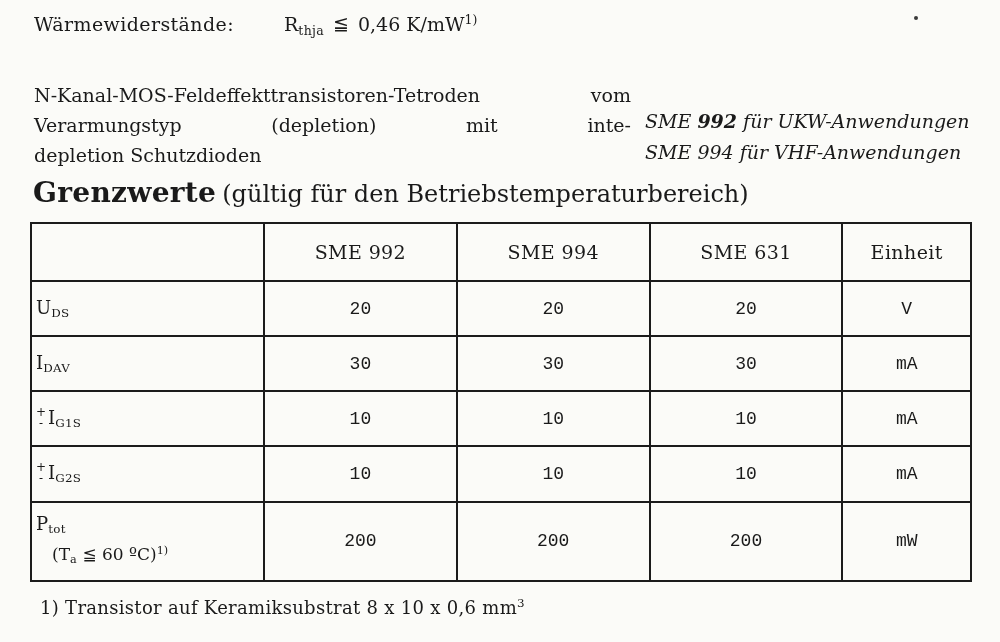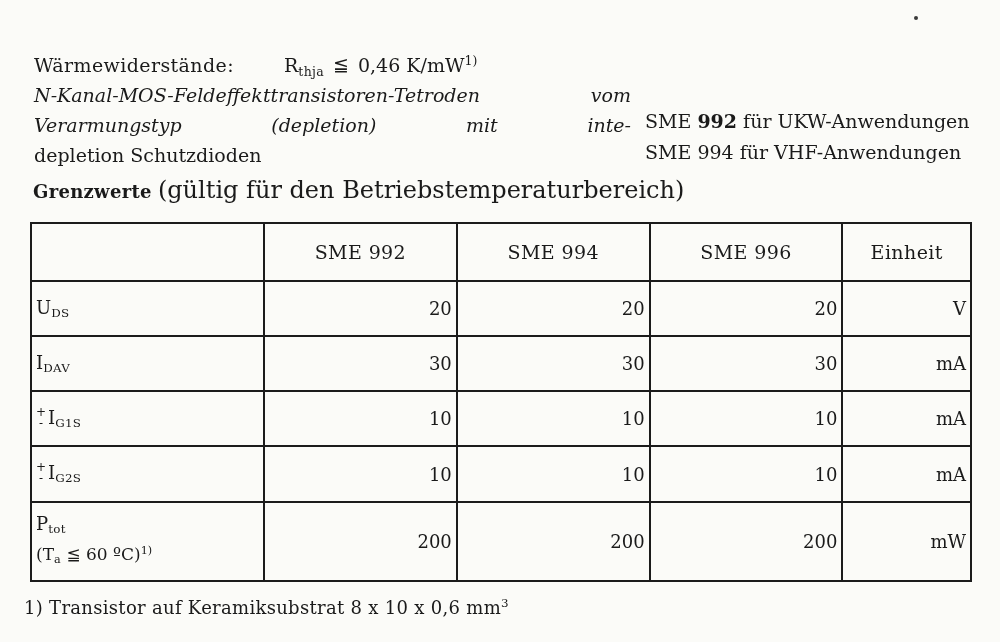--- a/index.html
+++ b/index.html
@@ -21,21 +21,20 @@
     background: #fbfbf8;
   }
 
   
   .line-thermal {
     position: absolute;
     left: 34px;
     top: 12px;
     font-size: 19px;
     white-space: nowrap;
-    margin-top: 41px;
   }
   .line-thermal .label { letter-spacing: 0.4px; }
   .line-thermal .sym { margin-left: 44px; }
   sub {
     font-size: 0.66em;
     vertical-align: -0.28em;
     letter-spacing: 0.3px;
   }
   sup {
     font-size: 0.66em;
@@ -55,45 +54,45 @@
     top: 80px;
     width: 600px;
     font-size: 19px;
     line-height: 30px;
   }
   .para .l1 {
     display: block;
     text-align: justify;
     text-align-last: justify;
     width: 597px;
-    font-style: italic;
   }
   .para .l2 { display: block; }
 
   
   .sme-list {
     position: absolute;
     left: 645px;
     top: 106px;
     font-size: 19px;
     line-height: 31px;
+    font-style: italic;
   }
   .sme-list div { white-space: nowrap; }
   .sme-list .b { font-weight: bold; }
 
   
   .grenz {
     position: absolute;
     left: 33px;
     top: 176px;
     font-size: 19px;
     white-space: nowrap;
   }
   .grenz .big {
-    font-size: 18px;
+    font-size: 28px;
     font-weight: bold;
     letter-spacing: 0.3px;
   }
   .grenz .sub-note { font-size: 24px; }
 
   
   .tbl-wrap {
     position: absolute;
     left: 30px;
     top: 222px;
@@ -127,47 +126,48 @@
   tbody td {
     vertical-align: middle;
     height: 37px;
   }
   td.param {
     text-align: left;
     padding-left: 9px;
     white-space: nowrap;
   }
   td.val, td.unit {
-    text-align: right;
-    white-space: nowrap;
+    text-align: center;
+    white-space: nowrap;
+    font-family: Liberation Mono, monospace;
   }
   .pm {
     display: inline-block;
     font-size: 12px;
     line-height: 0.92;
     text-align: center;
     vertical-align: middle;
     margin-right: 2px;
     position: relative;
     top: -1px;
   }
   .pm span { display: block; }
   .ptot-cell {
     line-height: 21px;
     padding-top: 2px;
     padding-bottom: 2px;
   }
-  .ptot-cell .l2 { font-size: 17px; }
+  .ptot-cell .l2 { font-size: 17px; margin-left: 16px; }
 
   
 
   
   .footnote {
     position: absolute;
-    left: 24px;
+    left: 40px;
     top: 596px;
     font-size: 18px;
     white-space: nowrap;
     letter-spacing: 0.3px;
   }
 
   .dot {
     position: absolute;
     left: 914px;
     top: 16px;
@@ -222,21 +222,21 @@
         <col class="col-val">
         <col class="col-val">
         <col class="col-val">
         <col class="col-unit">
       </colgroup>
       <thead>
         <tr>
           <th class="blank"></th>
           <th>SME 992</th>
           <th>SME 994</th>
-          <th>SME 996</th>
+          <th>SME 631</th>
           <th>Einheit</th>
         </tr>
       </thead>
       <tbody>
 
         <tr>
           <td class="param"><span>U</span><sub>DS</sub></td>
           <td class="val">20</td>
           <td class="val">20</td>
           <td class="val">20</td>

